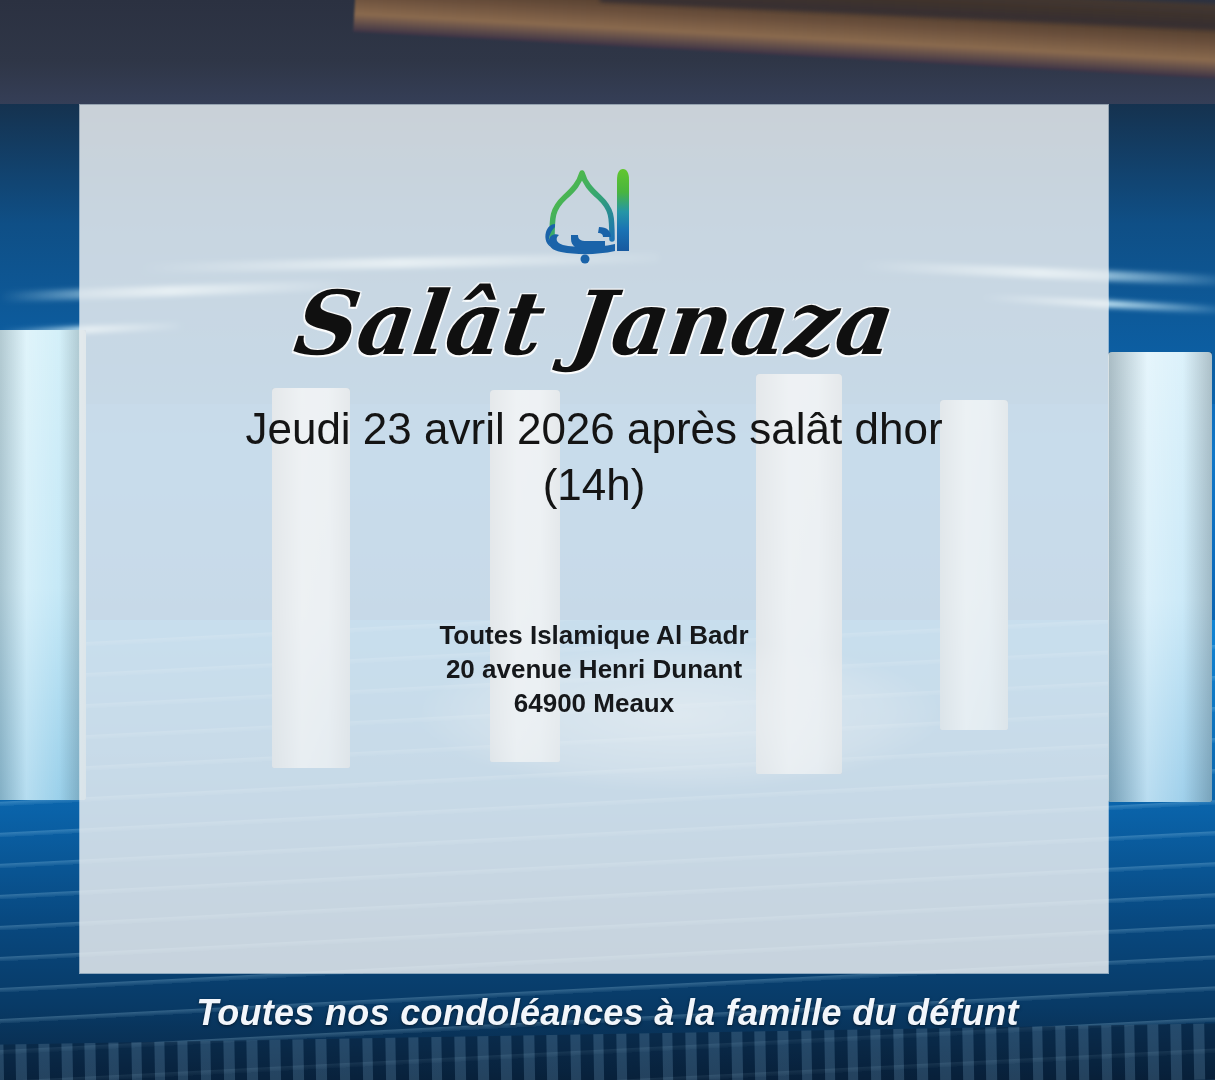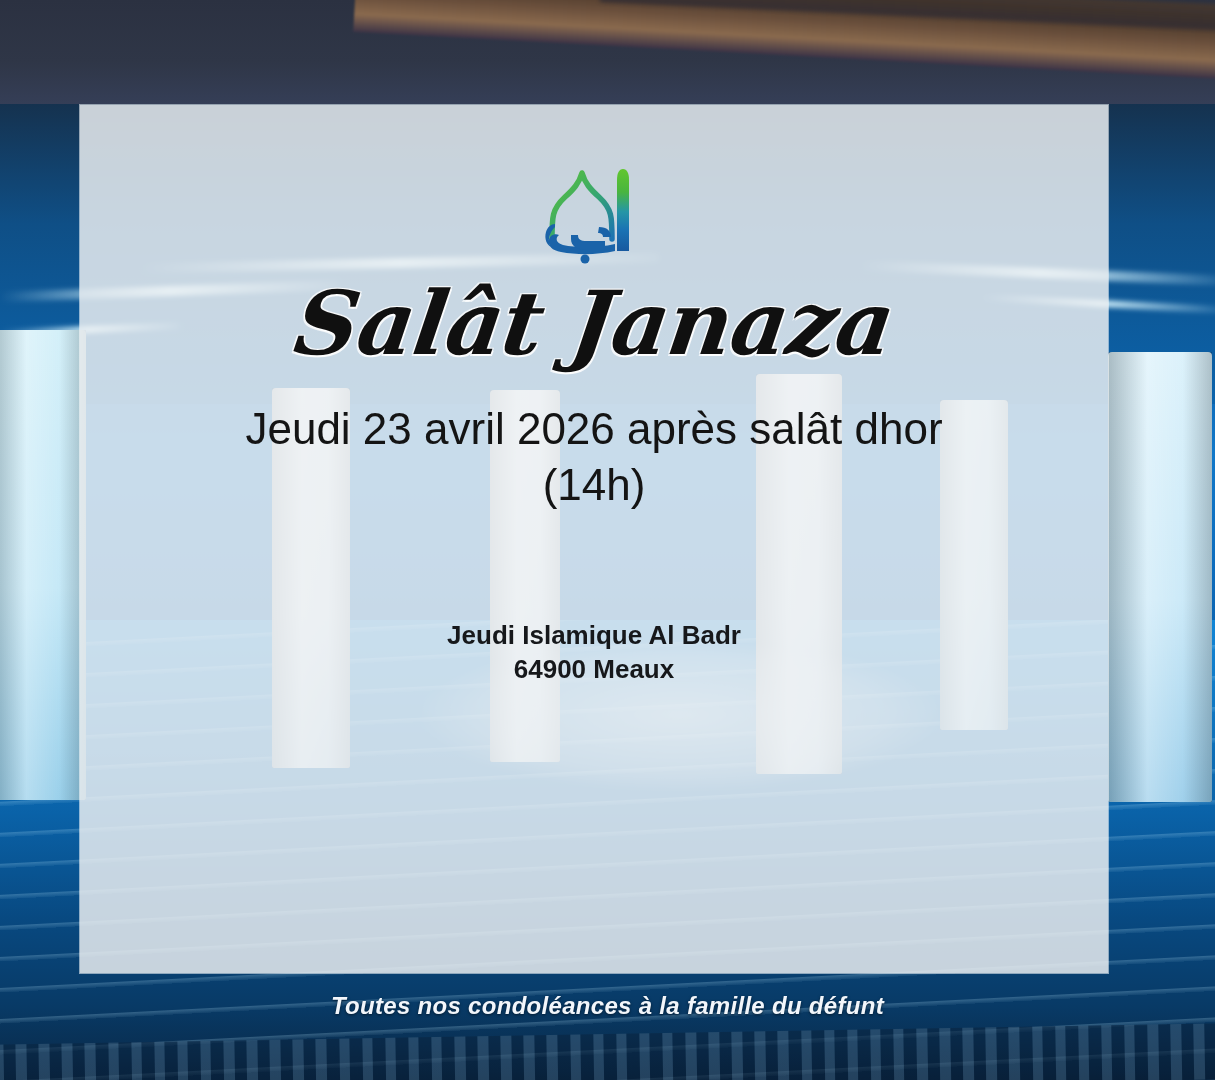--- a/index.html
+++ b/index.html
@@ -196,21 +196,21 @@
   .address div{white-space:nowrap;}
 
   
   .caption{
     position:absolute;
     left:0; right:0; top:992px;
     text-align:center;
     font-family:"Liberation Sans", sans-serif;
     font-style:italic;
     font-weight:700;
-    font-size:24px;
+    font-size:36px;
     letter-spacing:.3px;
     color:#f2f6fb;
     text-shadow:0 1px 3px rgba(0,0,0,.55);
     z-index:7;
   }
 </style>
 </head>
 <body>
 
 <div class="poster">
@@ -271,21 +271,22 @@
 
       <path d="M36 74 C30 80 28 88 32 94 C28 92 25 86 27 79 C28.5 74 32 71 36 71 Z" fill="#1a63a9"></path>
     </svg>
 
     <div class="headline">Salât Janaza</div>
 
     <div class="date">Jeudi 23 avril 2026 après salât dhor (14h)</div>
 
 
     <div class="address">
-      <div>Jeudi Islamique Al Badr</div>
+      <div>Toutes Islamique Al Badr</div>
+      <div>20 avenue Henri Dunant</div>
       <div>64900 Meaux</div>
     </div>
 
   </div>
 
   <div class="caption">Toutes nos condoléances à la famille du défunt</div>
 
 </div>
 
 </body></html>

